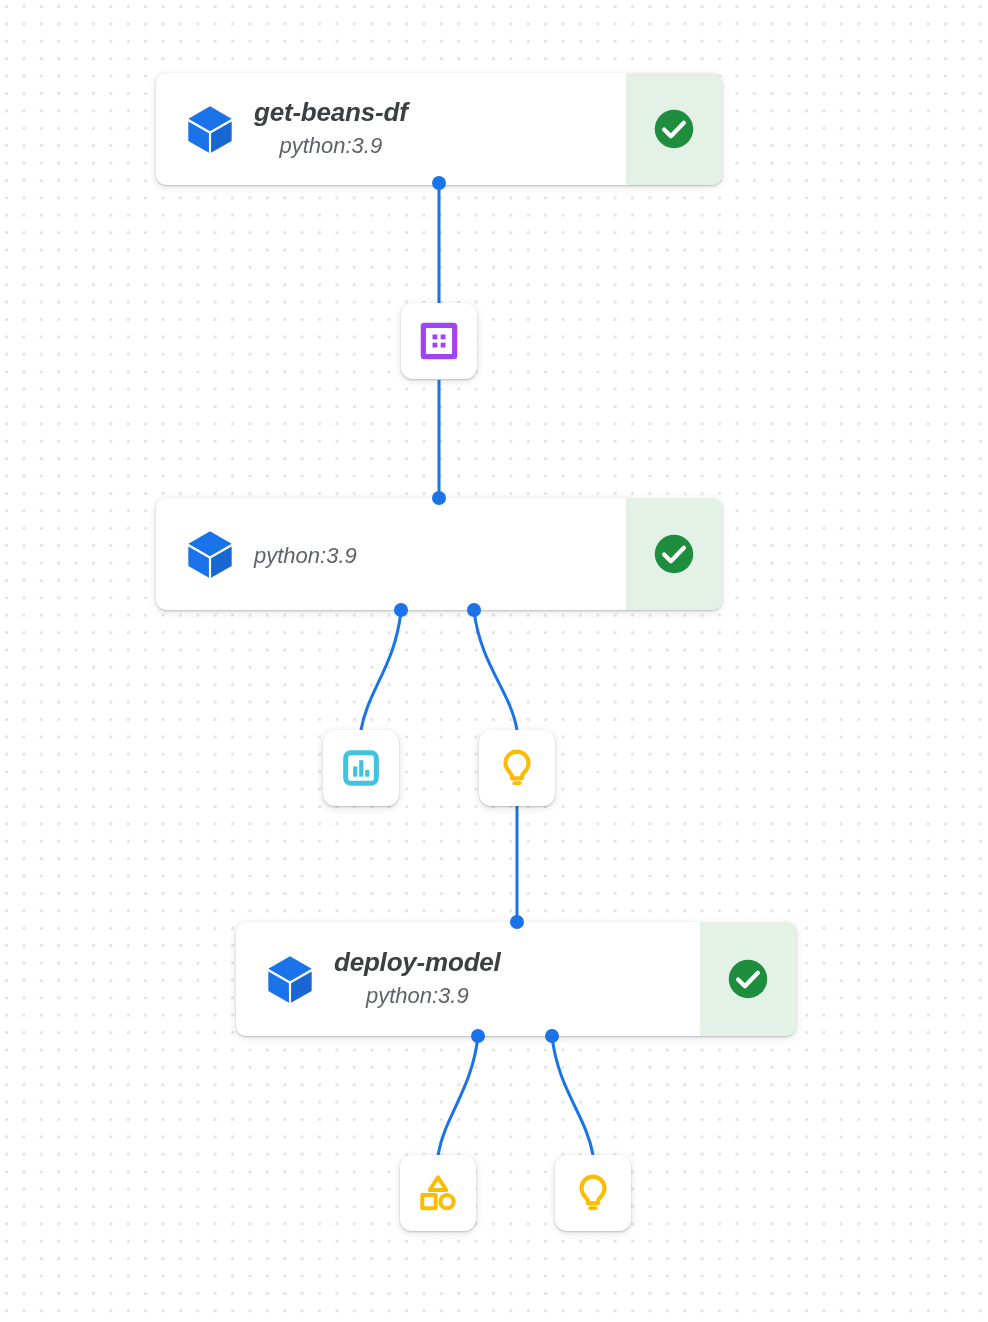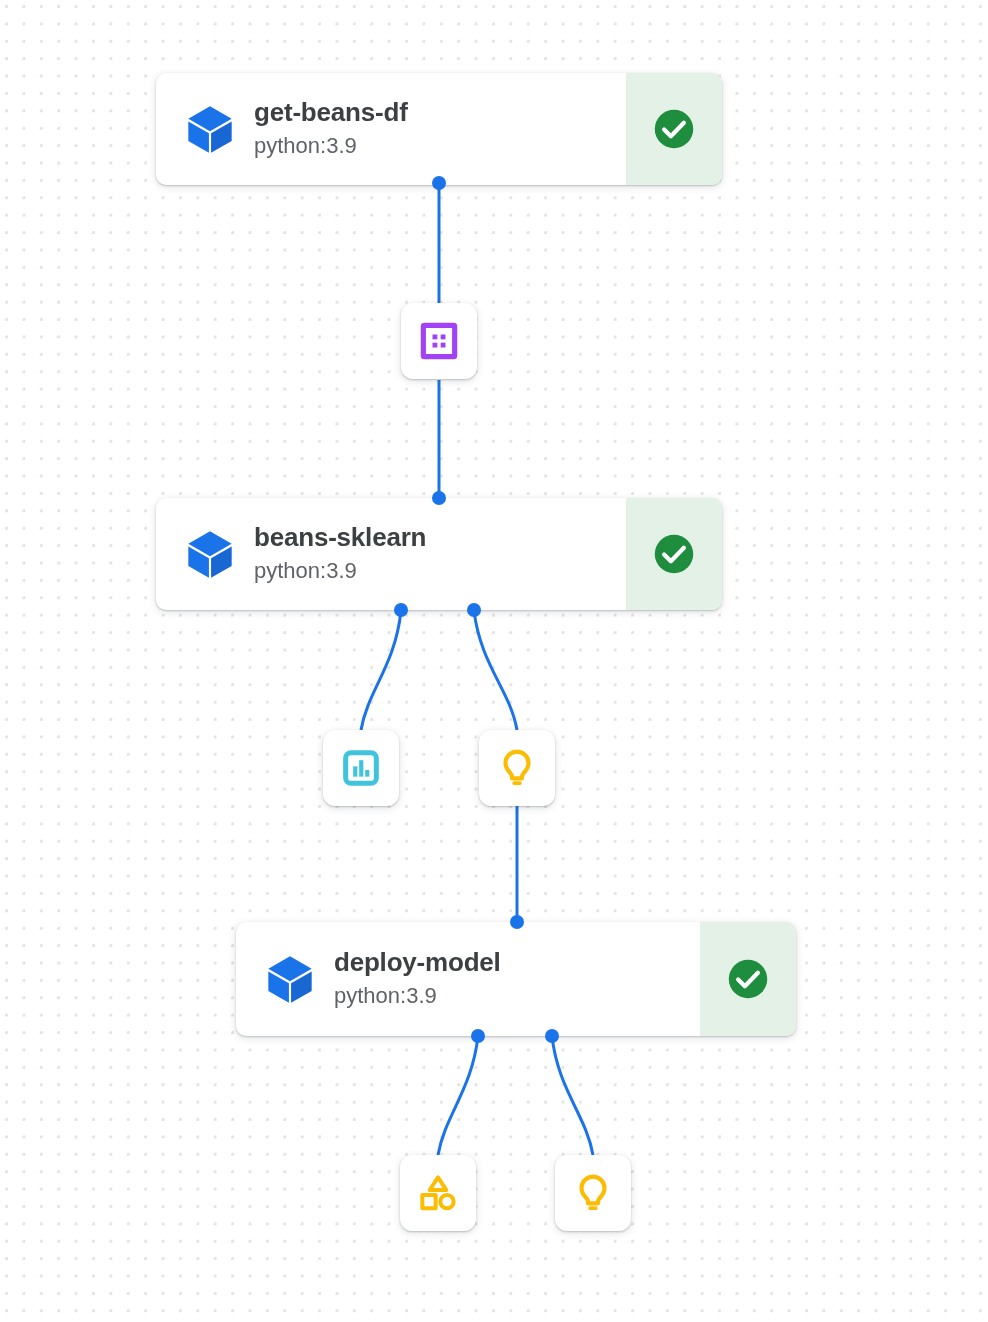--- a/index.html
+++ b/index.html
@@ -58,36 +58,38 @@
     flex: 0 0 auto;
     width: 52px;
     height: 52px;
     margin-right: 18px;
   }
   .task-text {
     display: flex;
     flex-direction: column;
     justify-content: center;
     min-width: 0;
+    font-style: italic;
   }
   .task-title {
     font-size: 26px;
     font-weight: bold;
     color: #3c4043;
     letter-spacing: -0.2px;
     line-height: 1.18;
     white-space: nowrap;
   }
   .task-subtitle {
     font-size: 22px;
     font-weight: normal;
     color: #5f6368;
     line-height: 1.3;
     margin-top: 4px;
     white-space: nowrap;
+    text-align: center;
   }
   .status-panel {
     flex: 0 0 auto;
     width: 96px;
     display: flex;
     align-items: center;
     justify-content: center;
     background: #e3f1e6;
   }
   .status-check {
@@ -176,21 +178,20 @@
   </div>
 
   <div class="task-node" style="left:156px; top:498px; width:566px; height:112px;">
     <div class="task-body">
       <svg class="cube-icon" viewBox="0 0 48 48" xmlns="http://www.w3.org/2000/svg">
         <polygon points="24,3 44,14.5 24,26 4,14.5" fill="#1a73e8"></polygon>
         <polygon points="4,17 23,28 23,46 4,35" fill="#1a73e8"></polygon>
         <polygon points="44,17 25,28 25,46 44,35" fill="#1967d2"></polygon>
       </svg>
       <div class="task-text">
-        <div class="task-title">beans-sklearn</div>
         <div class="task-subtitle">python:3.9</div>
       </div>
     </div>
     <div class="status-panel">
       <svg class="status-check" viewBox="0 0 24 24" xmlns="http://www.w3.org/2000/svg">
         <circle cx="12" cy="12" r="10.5" fill="#1e8e3e"></circle>
         <path d="M 6.6 12.3 L 10.3 16 L 17.4 8.6" fill="none" stroke="#ffffff" stroke-width="2.3" stroke-linecap="round" stroke-linejoin="round"></path>
       </svg>
     </div>
   </div>

